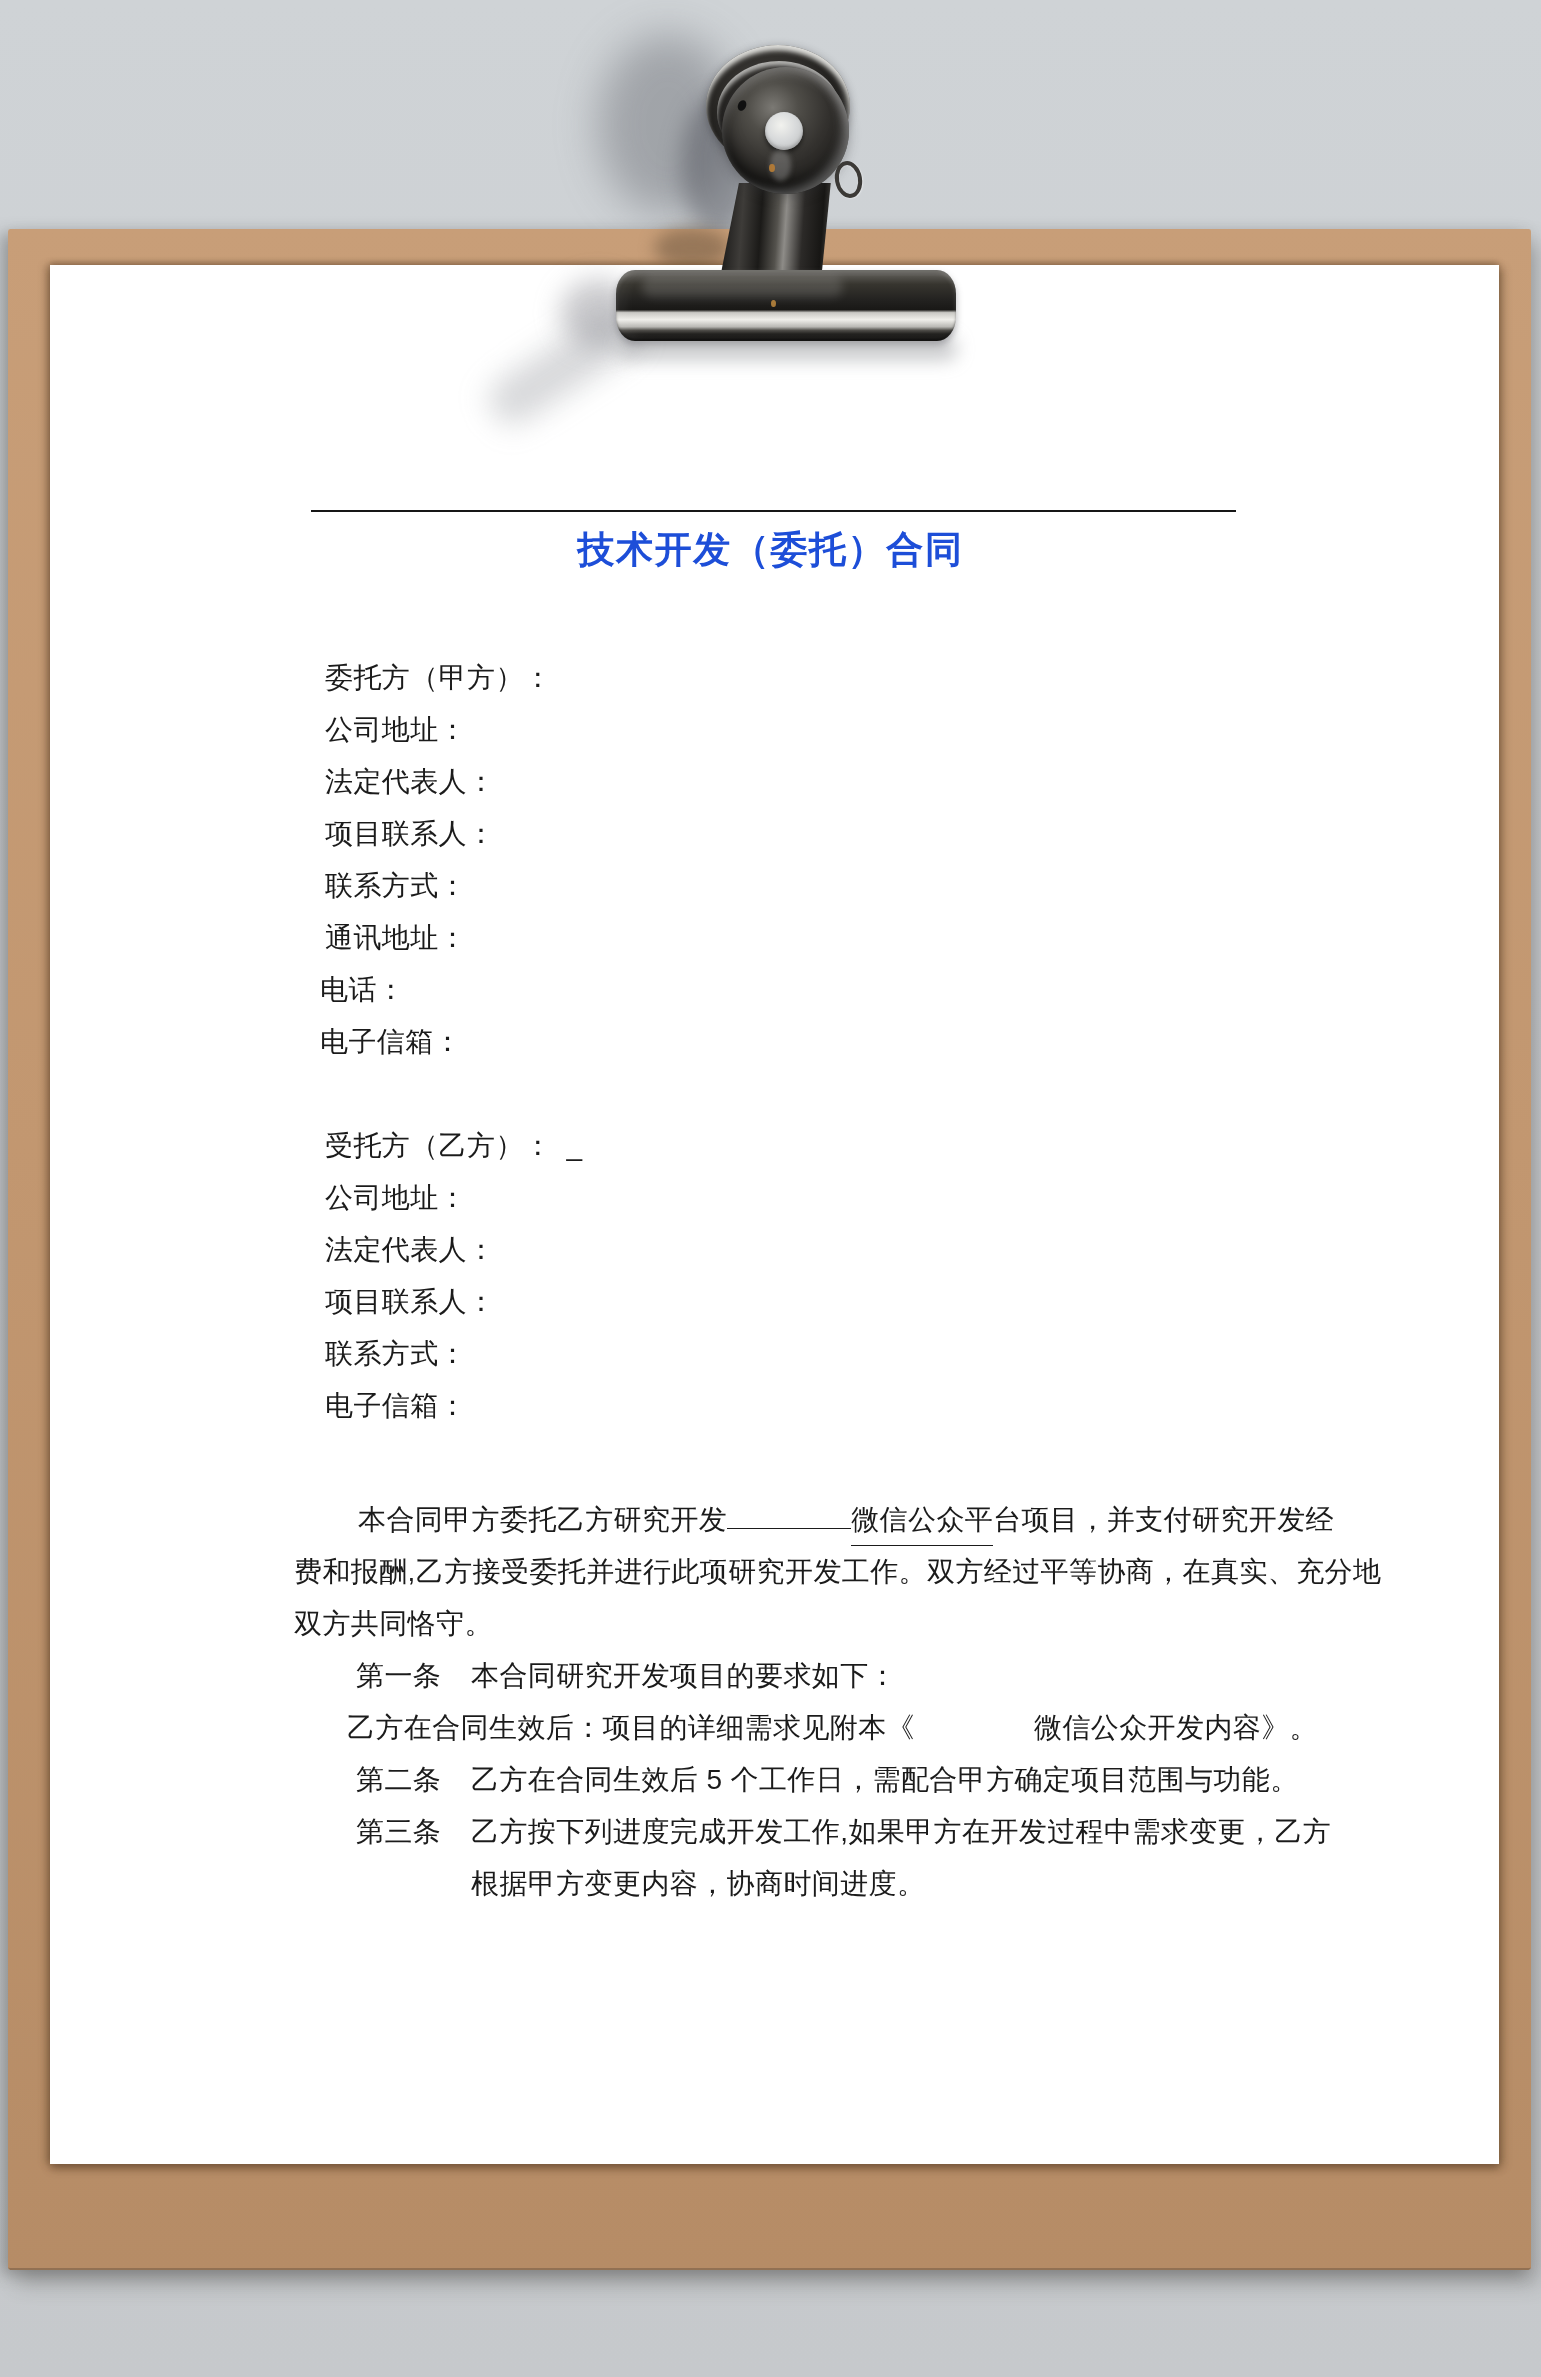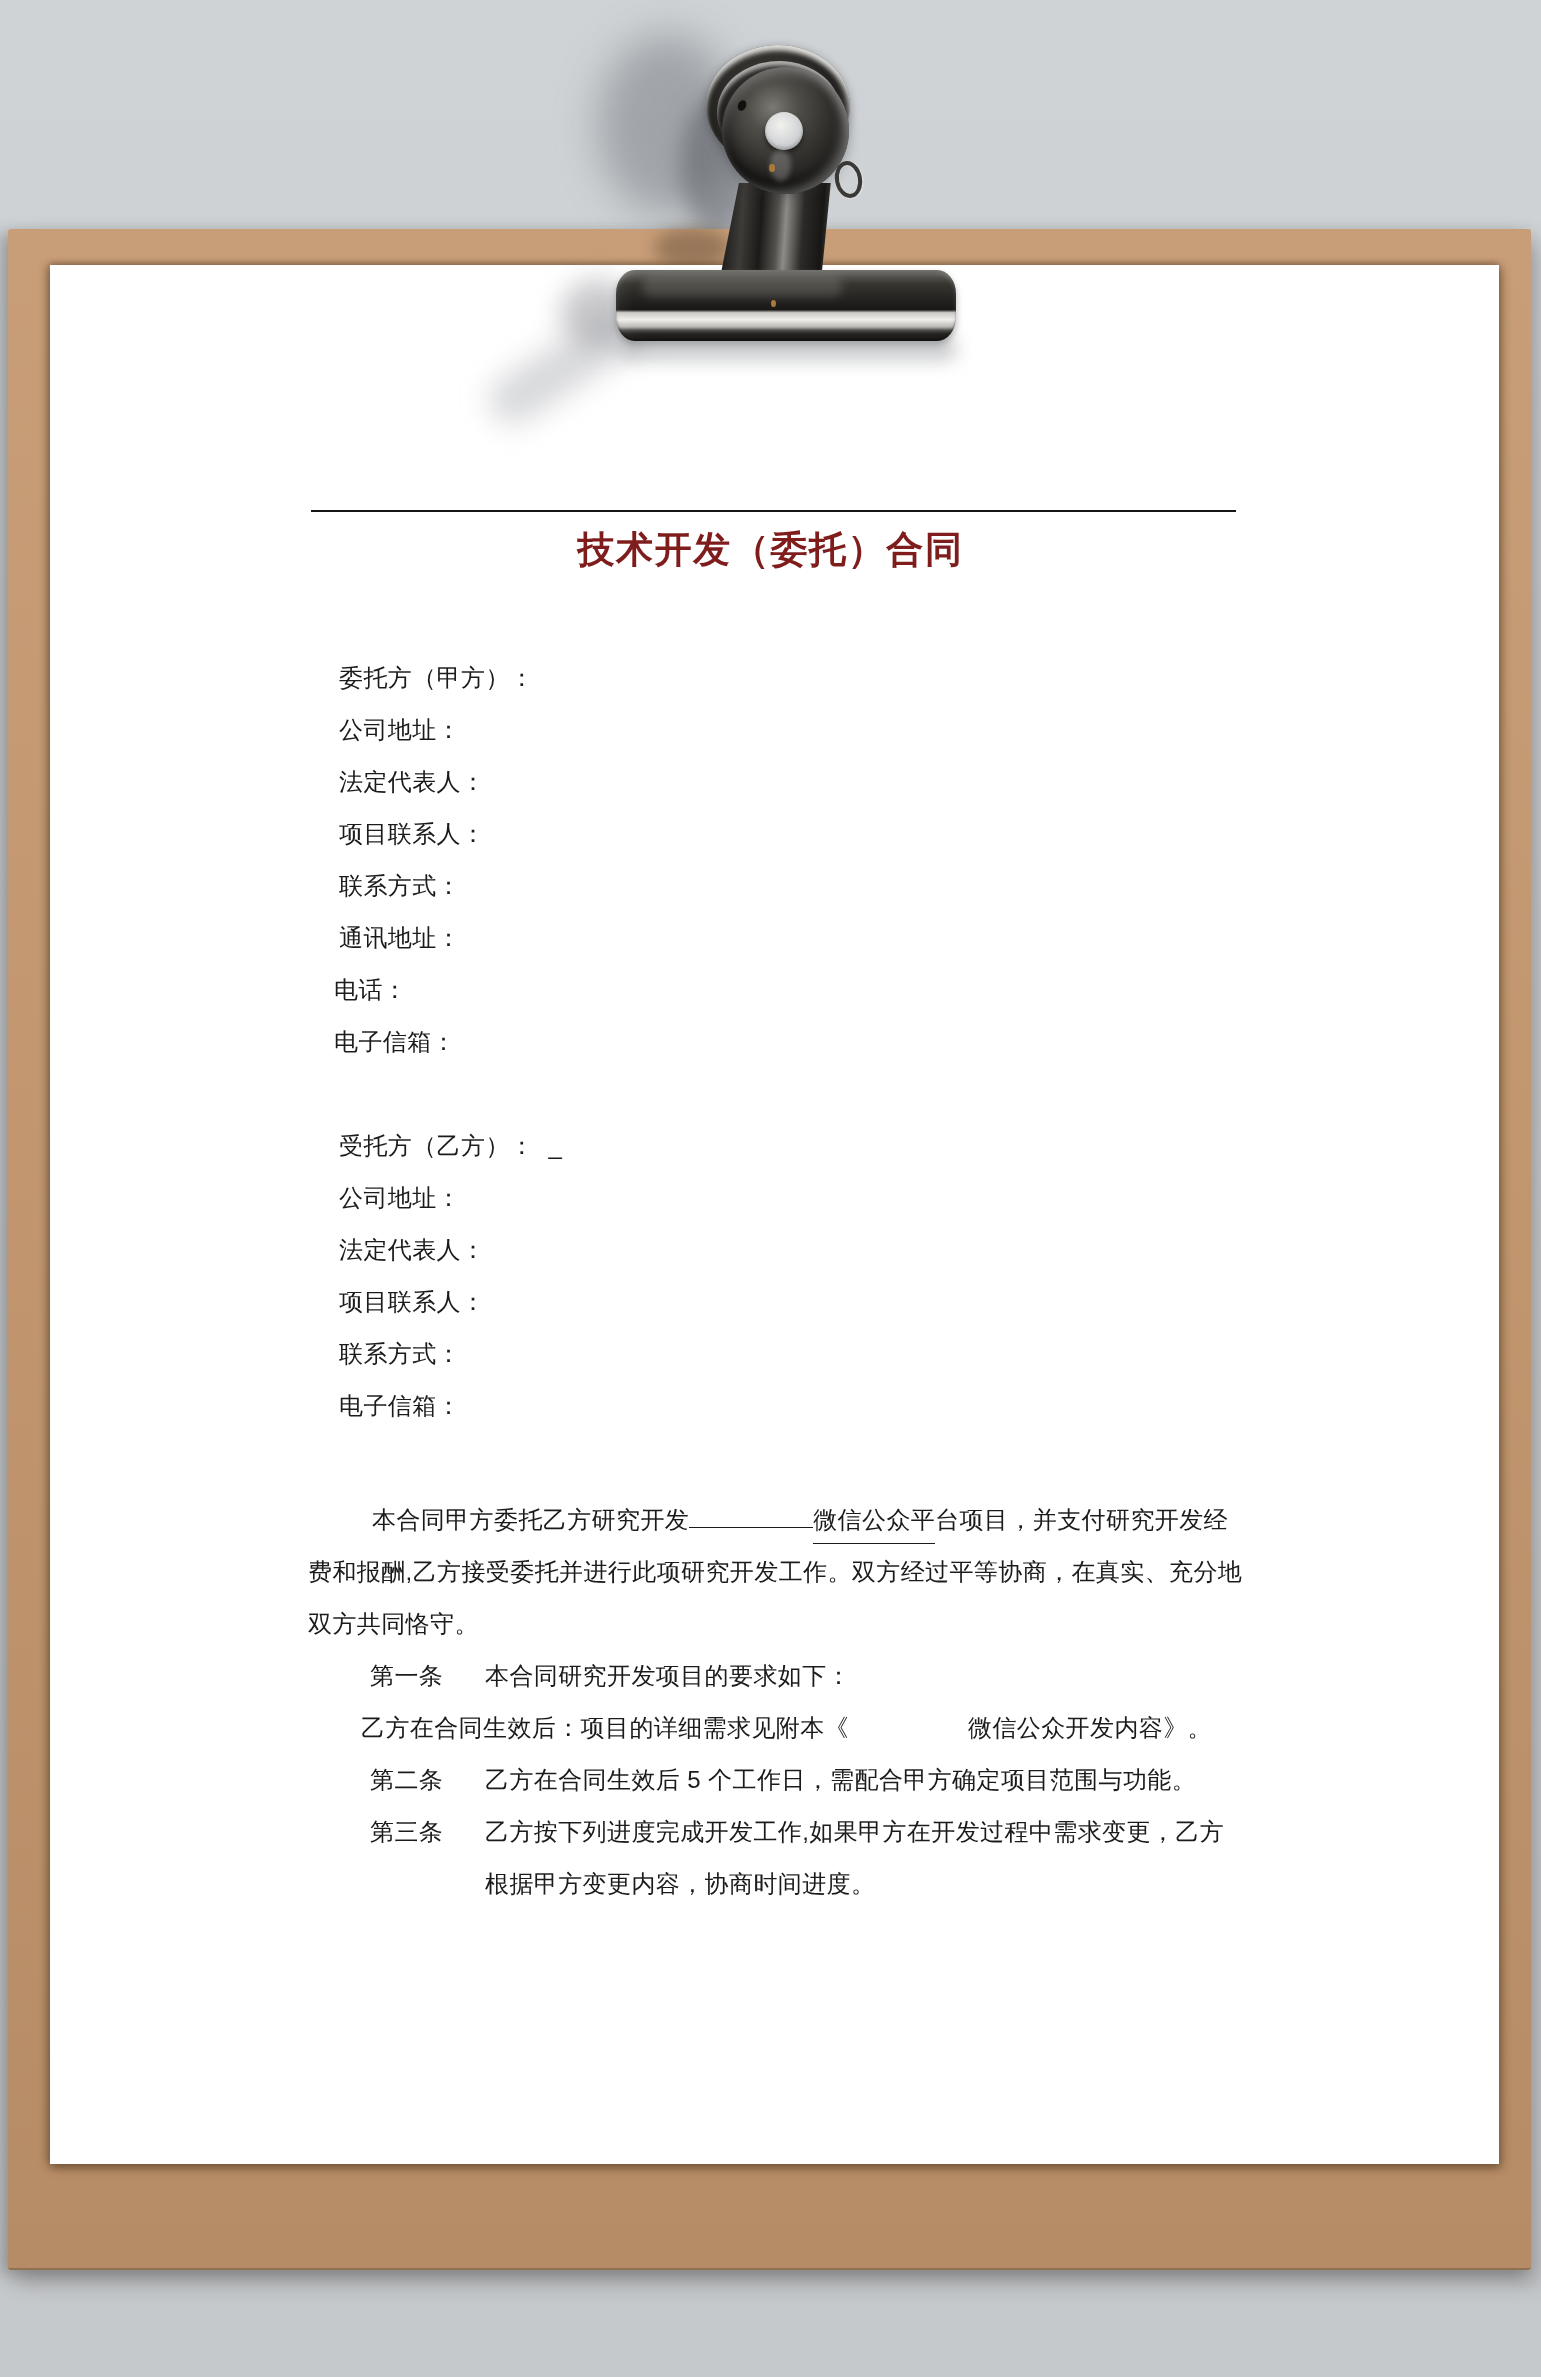--- a/index.html
+++ b/index.html
@@ -24,22 +24,22 @@
                4.8px 3.2px 8px rgba(94,68,44,.30),0 4.8px 8px rgba(82,56,36,.42);}
   .paper-shadow-blob{position:absolute;left:560px;top:279px;width:76px;height:68px;border-radius:50%;
     background:rgba(124,126,132,.40);filter:blur(13px);}
   .paper-shadow-diag{position:absolute;left:480px;top:344px;width:165px;height:48px;border-radius:24px;
     background:rgba(138,140,146,.33);filter:blur(14.4px);transform:rotate(-33deg);}
   .paper-shadow-underbar{position:absolute;left:620px;top:337px;width:337px;height:22.5px;border-radius:11.2px;
     background:rgba(118,120,126,.40);filter:blur(8.8px);}
   
   .doc-rule{position:absolute;left:261px;top:245px;width:925px;height:2.4px;background:#161616;}
   .doc-title{position:absolute;left:254px;top:260px;width:933px;text-align:center;
-    font-size:37px;font-weight:700;color:#7f1d1d;letter-spacing:1.6px;white-space:nowrap;}
-  .flow{position:absolute;left:258px;top:387px;width:943px;font-size:24px;color:var(--ink,#1b1b1b);
+    font-size:37px;font-weight:700;color:#1d4ed8;letter-spacing:1.6px;white-space:nowrap;}
+  .flow{position:absolute;left:244px;top:387px;width:943px;font-size:28px;color:var(--ink,#1b1b1b);
     line-height:52px;}
   .ln{height:52px;white-space:nowrap;letter-spacing:0.4px;}
   .sp{height:52px;}
   .pl-h{padding-left:31px;}   
   .pl-f{padding-left:31px;}
   .pl-s{padding-left:26px;}   
   .indent-p{padding-left:64px;}      
   .indent-art{padding-left:62px;}    
   .indent-cont{padding-left:177px;}  
   .indent-a2{padding-left:53px;}

